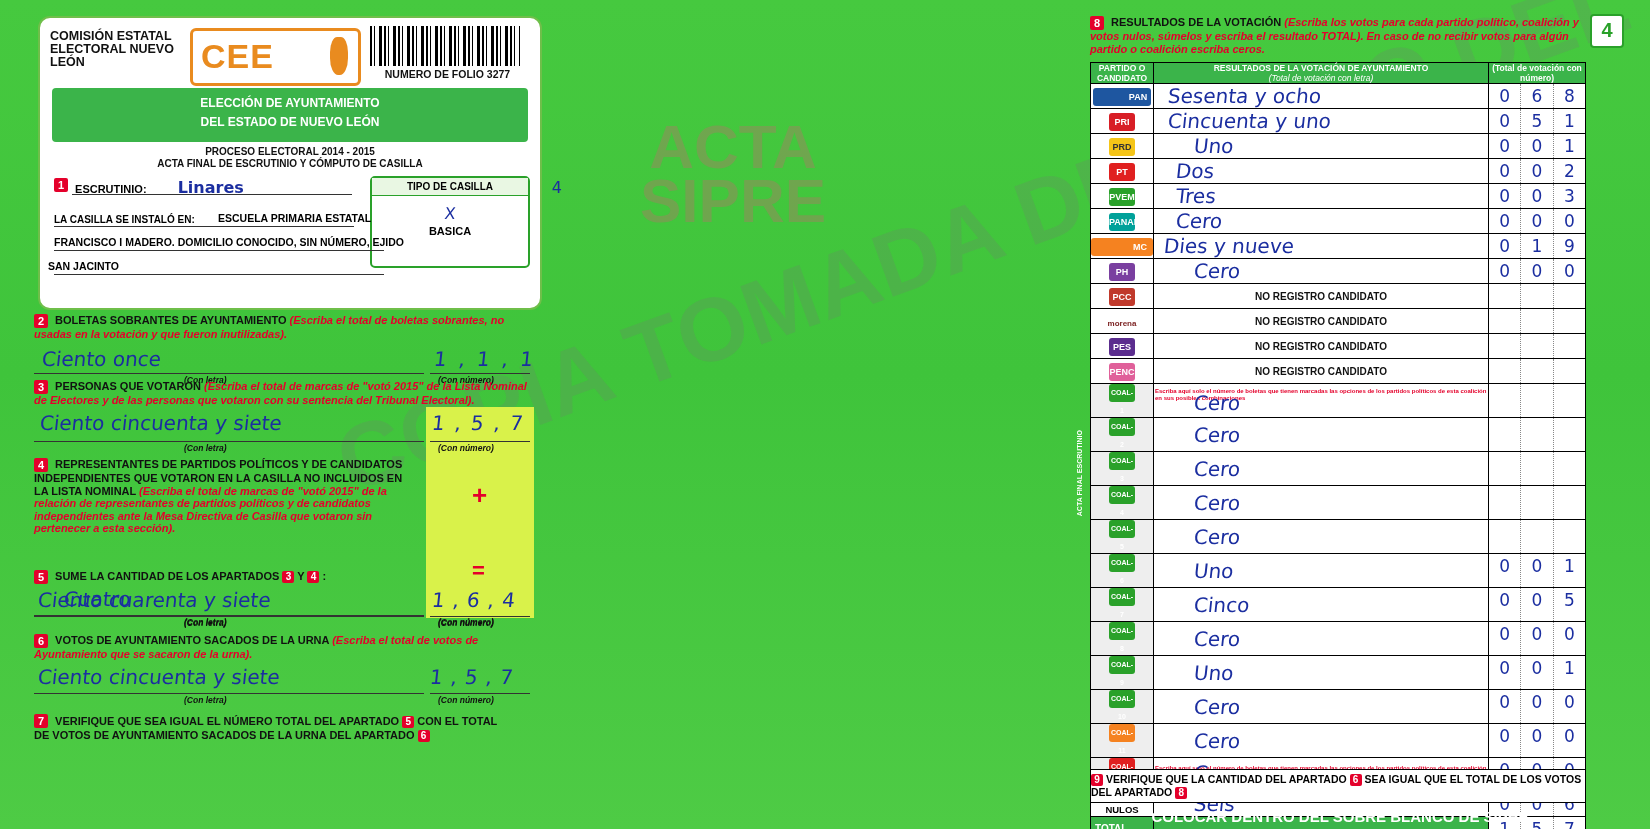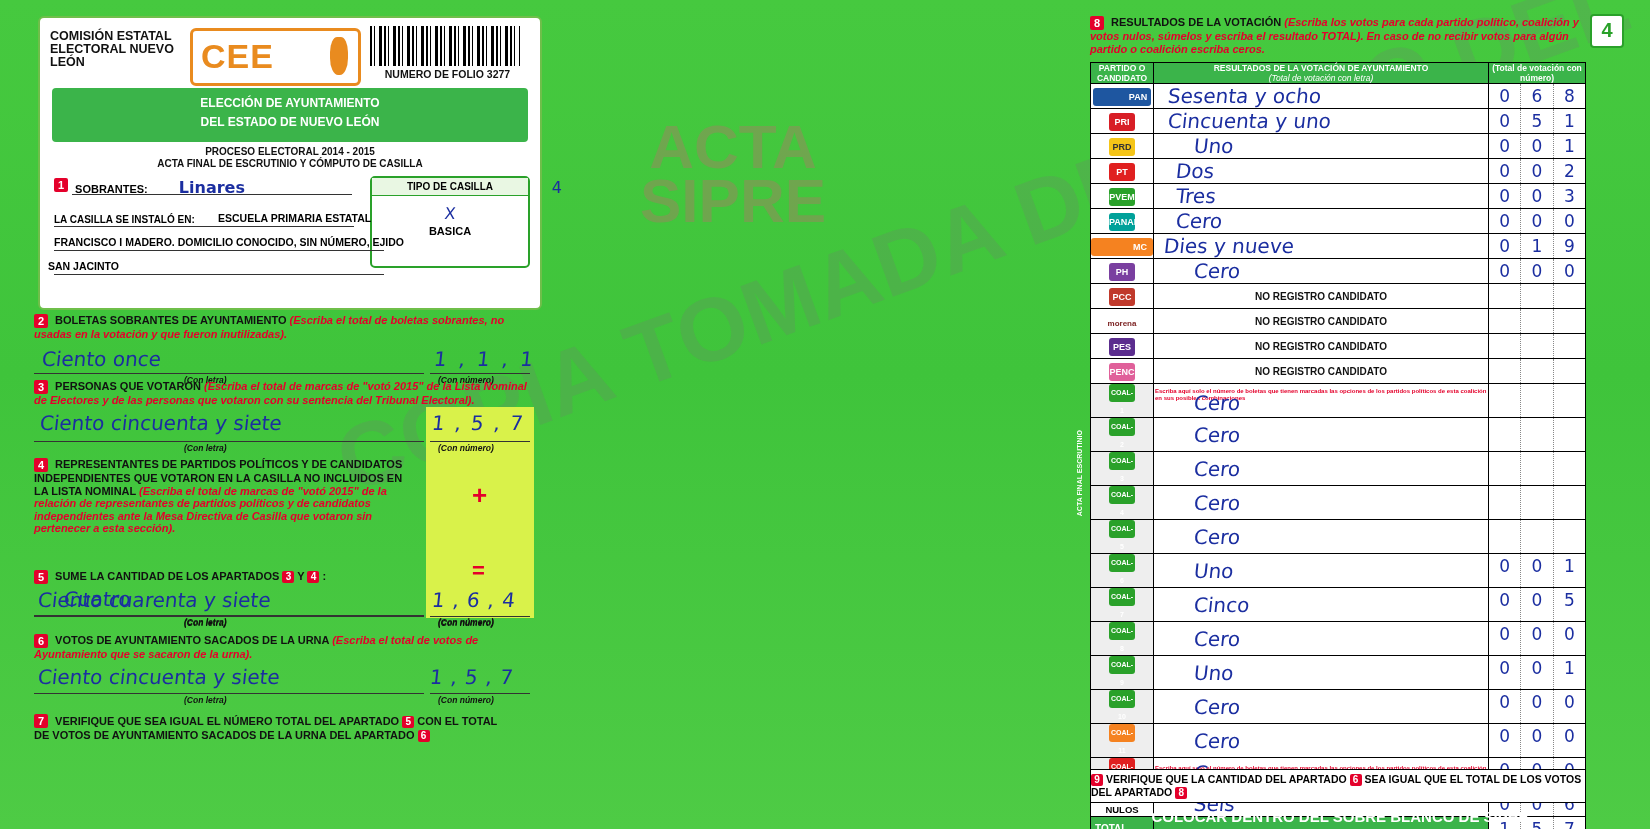--- a/index.html
+++ b/index.html
@@ -33,21 +33,21 @@
     font-family:"DejaVu Sans", sans-serif;
     color:#1b2ea0;font-size:20px;
     transform:skewX(-6deg);
     white-space:nowrap;
   }
   .hand-sm{font-size:16px;}
   .bold{font-weight:bold;}
   .ital{font-style:italic;}
 
   
-  .headbox{position:absolute;left:24px;top:16px;width:500px;height:290px;background:#fff;border:2px solid #6fbf4a;border-radius:6px;}
+  .headbox{position:absolute;left:24px;top:16px;width:500px;height:290px;background:#fff;border:2px solid #6fbf4a;border-radius:12px;}
   .cee-logo{position:absolute;left:150px;top:10px;width:165px;height:52px;border:3px solid #e98b1f;border-radius:6px;background:#fff;}
   .cee-text{position:absolute;left:8px;top:6px;font-size:34px;font-weight:bold;color:#e98b1f;letter-spacing:1px;font-family:"Liberation Sans",sans-serif;}
   .comision{position:absolute;left:10px;top:12px;width:130px;font-size:12.5px;font-weight:bold;line-height:13px;color:#111;}
   .barcode{position:absolute;left:330px;top:8px;width:150px;height:40px;
     background:repeating-linear-gradient(90deg,#000 0 2px,#fff 2px 4px,#000 4px 5px,#fff 5px 9px,#000 9px 12px,#fff 12px 14px);}
   .folio{position:absolute;left:330px;top:50px;width:155px;font-size:10.5px;font-weight:bold;color:#111;text-align:center;}
   .greenband{position:absolute;left:12px;top:70px;width:476px;height:54px;background:#3bb44a;border-radius:4px;color:#fff;text-align:center;padding-top:6px;box-sizing:border-box;}
   .greenband .t1{font-size:12px;font-weight:bold;line-height:19px;}
   .proc{position:absolute;left:12px;top:128px;width:476px;text-align:center;font-size:10px;font-weight:bold;color:#111;line-height:12px;}
   .mpio{position:absolute;left:14px;top:160px;width:472px;font-size:11px;font-weight:bold;}
@@ -106,21 +106,21 @@
         <div class="t1">ELECCIÓN DE AYUNTAMIENTO</div>
         <div class="t1">DEL ESTADO DE NUEVO LEÓN</div>
       </div>
       <div class="proc">
         <div>PROCESO ELECTORAL  2014 - 2015</div>
         <div>ACTA FINAL DE ESCRUTINIO Y CÓMPUTO DE CASILLA</div>
       </div>
 
       <div class="mpio">
         <span class="num">1</span>
-        <span>SOBRANTES:</span>
+        <span>ESCRUTINIO:</span>
         <span class="hand hand-sm" style="margin-left:28px;">Linares</span>
       </div>
       <div style="position:absolute;left:32px;top:176px;width:280px;border-bottom:1px solid #333;"></div>
 
       <div style="position:absolute;left:332px;top:162px;font-size:10px;font-weight:bold;">SECCIÓN:</div>
       <div style="position:absolute;left:412px;top:160px;">
         <span class="hand hand-sm" style="letter-spacing:9px;">0 8 9 4</span>
       </div>
       <div style="position:absolute;left:408px;top:180px;width:74px;border-bottom:1px solid #333;"></div>
 

